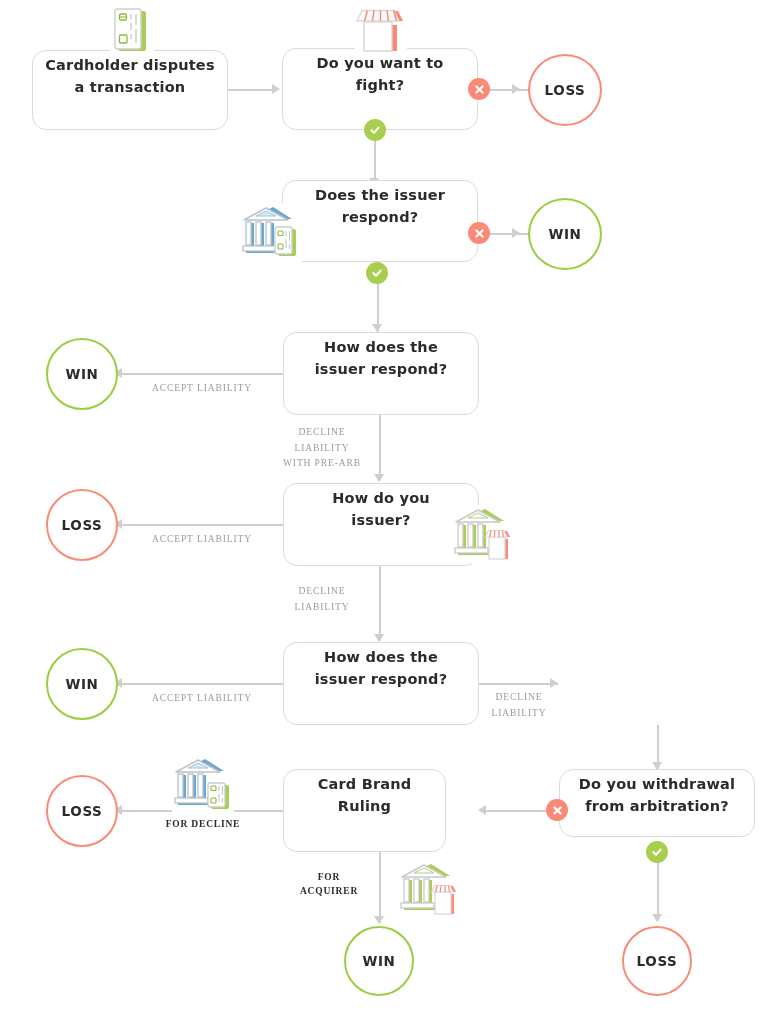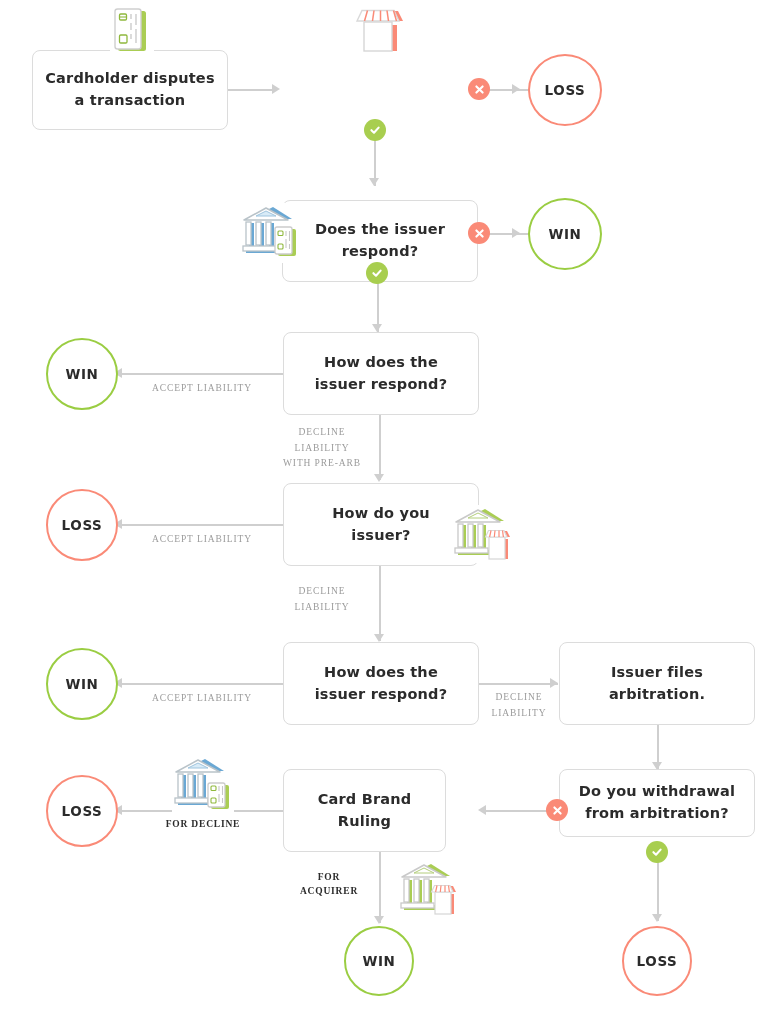--- a/index.html
+++ b/index.html
@@ -18,23 +18,22 @@
     background: #ffffff;
     overflow: hidden;
   }
 
   
   .node-box {
     position: absolute;
     box-sizing: border-box;
     background: #ffffff;
     border: 1px solid #dcdcdc;
-    border-radius: 8px;
+    border-radius: 14px;
     display: flex;
-    align-items: center;
     justify-content: center;
     text-align: center;
     color: #2b2b2b;
     font-size: 14.5px;
     font-weight: bold;
     line-height: 1.5;
     letter-spacing: 0.2px;
     padding: 4px 10px;
     z-index: 4;
   }
@@ -185,45 +184,45 @@
   <div class="arrow left" style="left:114px; top:805px;"></div>
 
   <div class="line v" style="left:379px; top:851px; height:72px;"></div>
   <div class="arrow down" style="left:374px; top:916px;"></div>
 
   <div class="node-box" style="left:32px; top:50px; width:196px; height:80px;">
     <span class="box-text" style="white-space: pre-line;">Cardholder disputes
 a transaction</span>
   </div>
 
-
-  <div class="node-box" style="left:282px; top:200px; width:196px; height:82px;">
+  <div class="node-box" style="left:282px; top:48px; width:196px; height:82px;">
+    <span class="box-text" style="white-space: pre-line;">Do you want to
+fight?</span>
+  </div>
+
+  <div class="node-box" style="left:282px; top:180px; width:196px; height:82px;">
     <span class="box-text" style="white-space: pre-line;">Does the issuer
 respond?</span>
   </div>
 
   <div class="node-box" style="left:283px; top:332px; width:196px; height:83px;">
     <span class="box-text" style="white-space: pre-line;">How does the
 issuer respond?</span>
   </div>
 
   <div class="node-box" style="left:283px; top:483px; width:196px; height:83px;">
     <span class="box-text" style="white-space: pre-line;">How do you
 issuer?</span>
   </div>
 
   <div class="node-box" style="left:283px; top:642px; width:196px; height:83px;">
     <span class="box-text" style="white-space: pre-line;">How does the
 issuer respond?</span>
   </div>
 
-  <div class="node-box" style="left:559px; top:642px; width:196px; height:83px;">
-    <span class="box-text" style="white-space: pre-line;">Issuer files
-arbitration.</span>
-  </div>
 
   <div class="node-box" style="left:559px; top:769px; width:196px; height:68px;">
     <span class="box-text" style="white-space: pre-line;">Do you withdrawal
 from arbitration?</span>
   </div>
 
   <div class="node-box" style="left:283px; top:769px; width:163px; height:83px;">
     <span class="box-text" style="white-space: pre-line;">Card Brand Ruling</span>
   </div>
 

